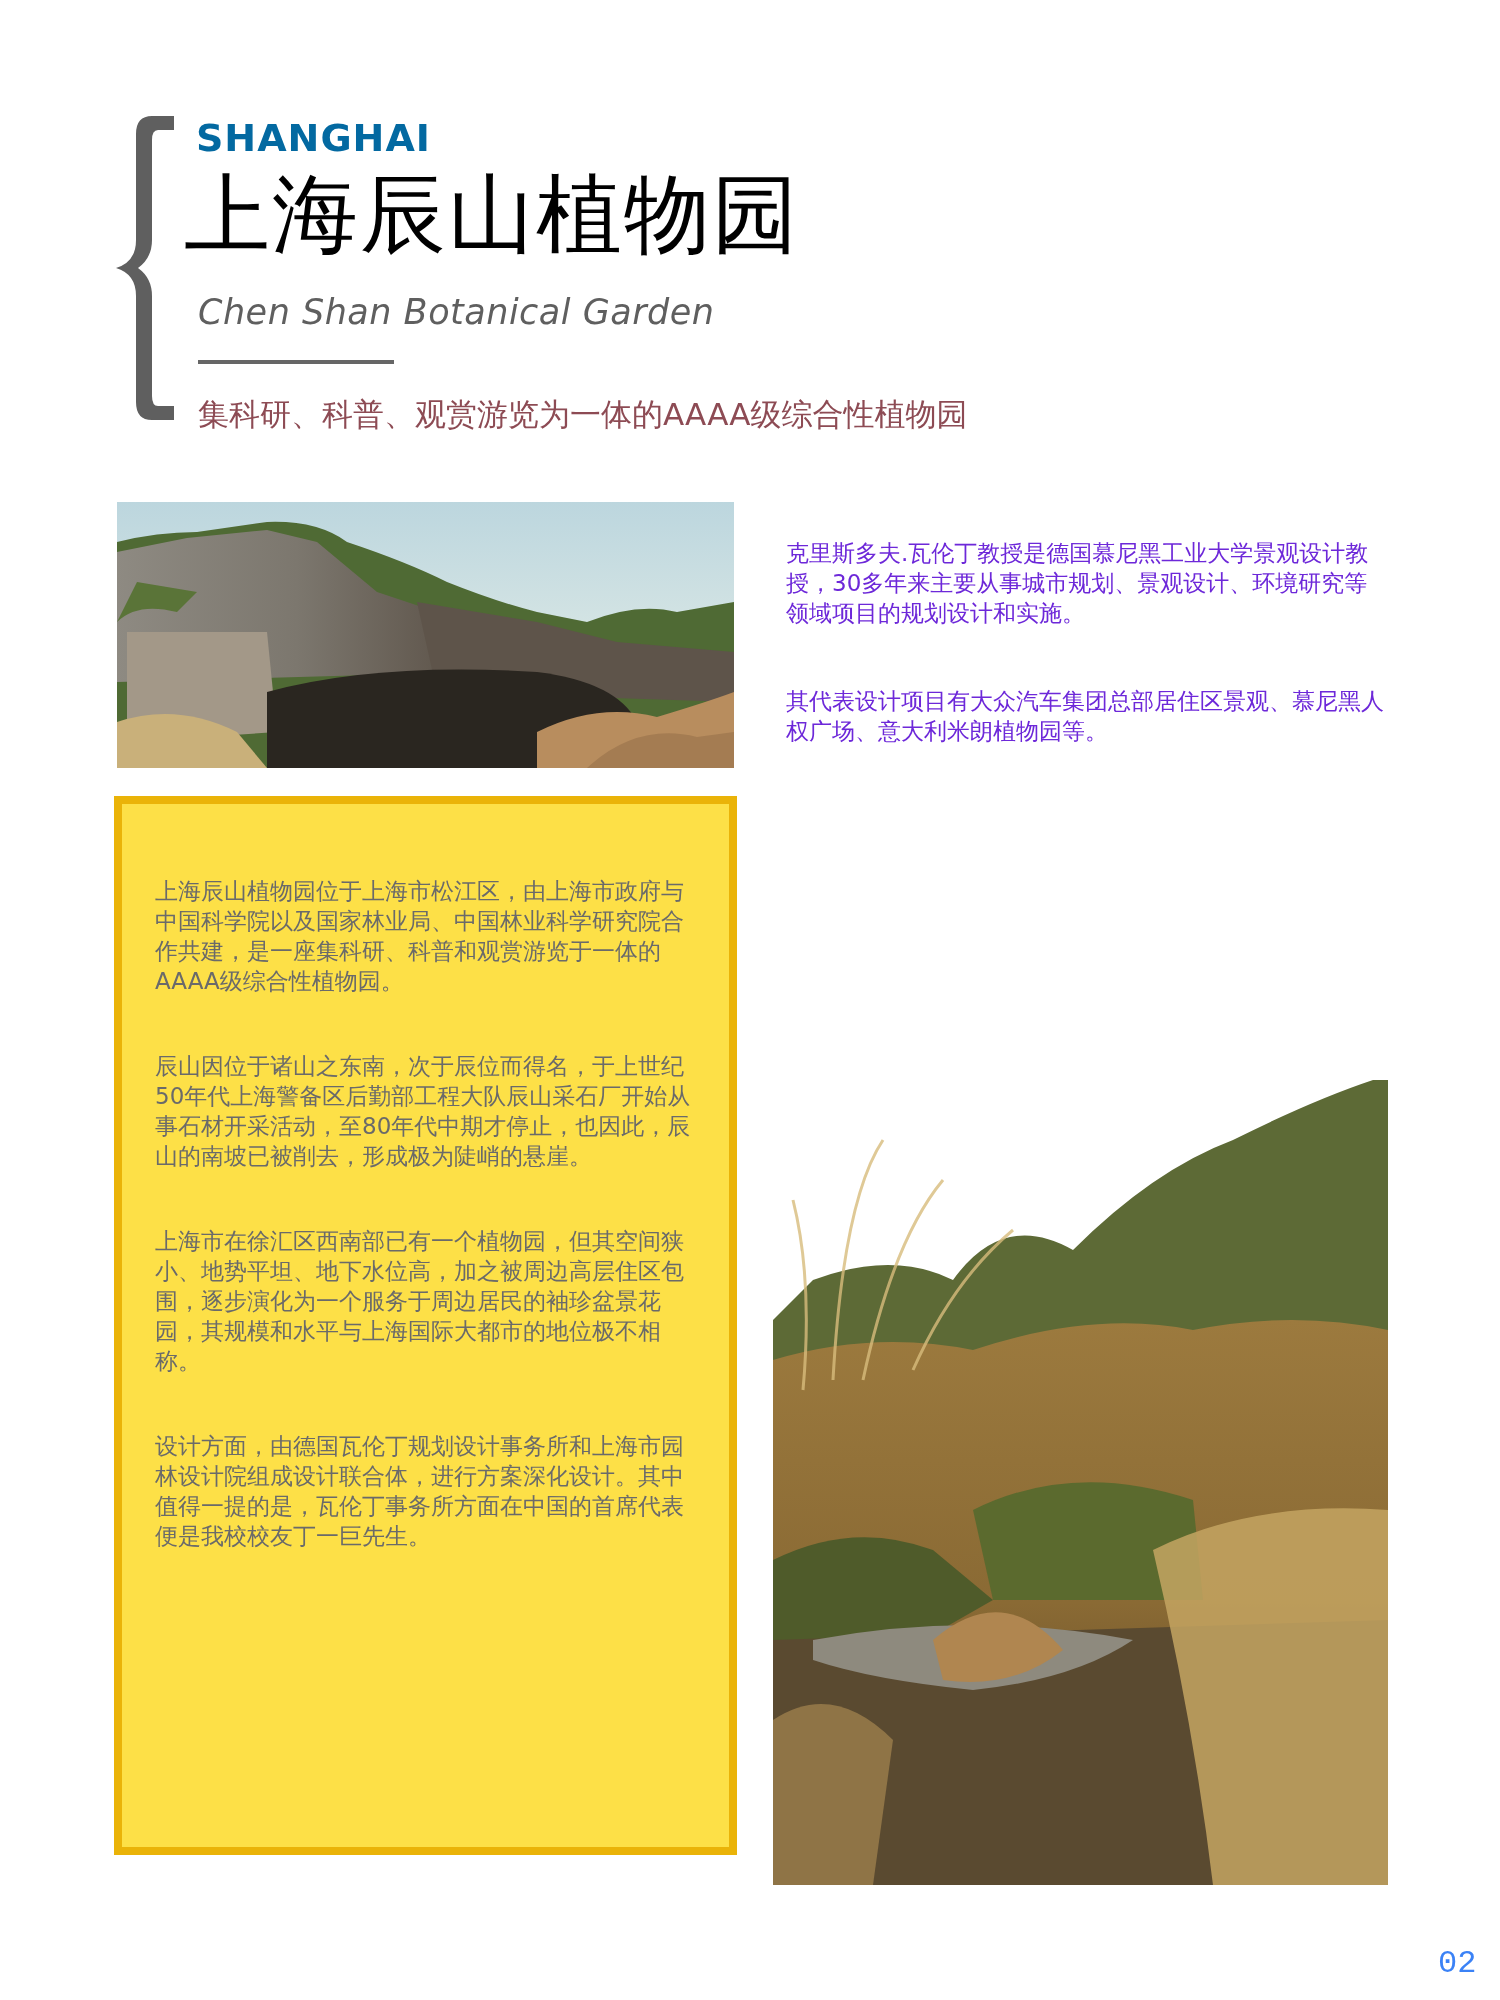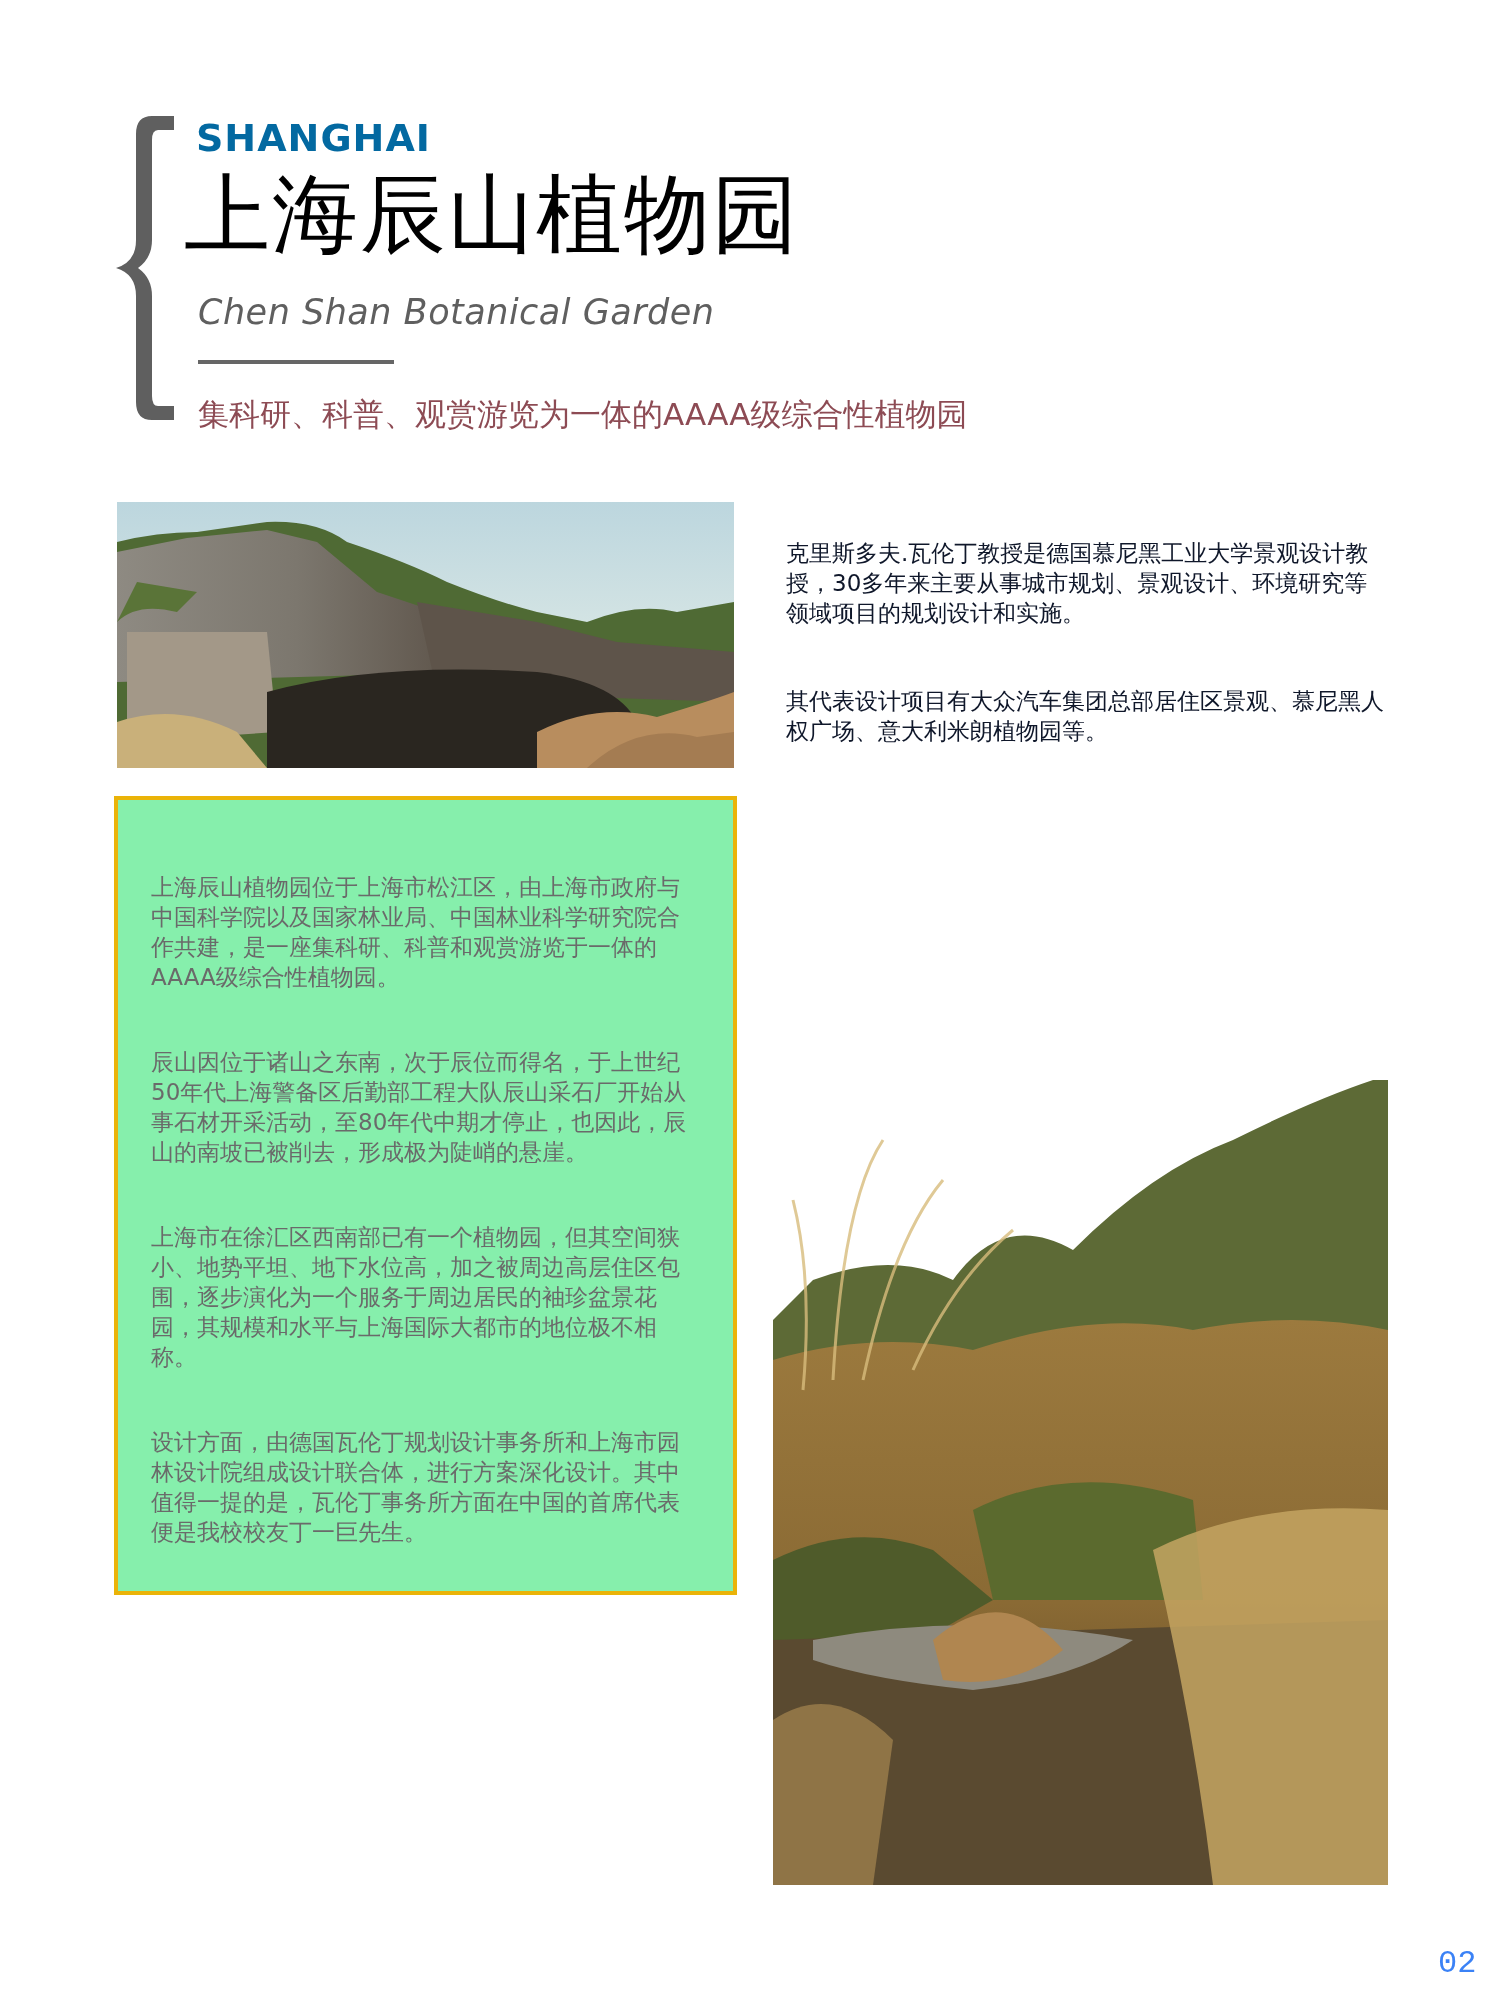--- a/index.html
+++ b/index.html
@@ -33,28 +33,28 @@
   
   .photo1 {
     left: 117px; top: 502px; width: 617px; height: 266px; overflow: hidden;
     background:
       linear-gradient(180deg, rgba(0,0,0,0) 70%, rgba(0,0,0,0) 100%);
   }
   .photo1 svg, .photo2 svg { display: block; width: 100%; height: 100%; }
 
   
   .intro {
-    left: 786px; top: 538px; width: 600px; color: #0f172a; font-size: 23px; line-height: 30px;
+    left: 786px; top: 538px; width: 600px; color: #6d28d9; font-size: 23px; line-height: 30px;
   }
   .intro p { margin: 0 0 58px 0; }
 
   
   .textbox {
-    left: 114px; top: 796px; width: 623px; height: 799px; box-sizing: border-box;
-    border: 4px solid #eab308; background: #86efac;
+    left: 114px; top: 796px; width: 623px; height: 1059px; box-sizing: border-box;
+    border: 8px solid #eab308; background: #fde047;
   }
   .textbox-inner {
     position: absolute; left: 33px; top: 72px; width: 550px; color: #6a6a6a; font-size: 23px; line-height: 30px;
   }
   .textbox-inner p { margin: 0 0 55px 0; }
 
   
   .photo2 { left: 773px; top: 1080px; width: 615px; height: 805px; overflow: hidden; }
 
   .page-no {

